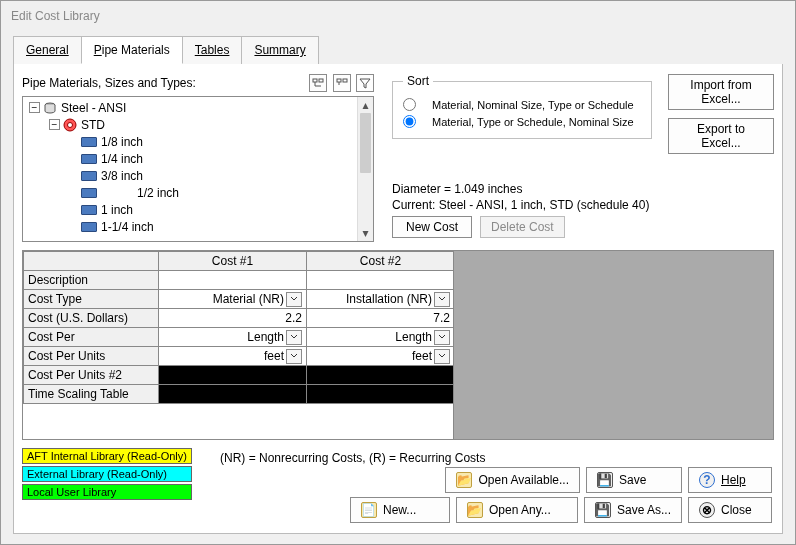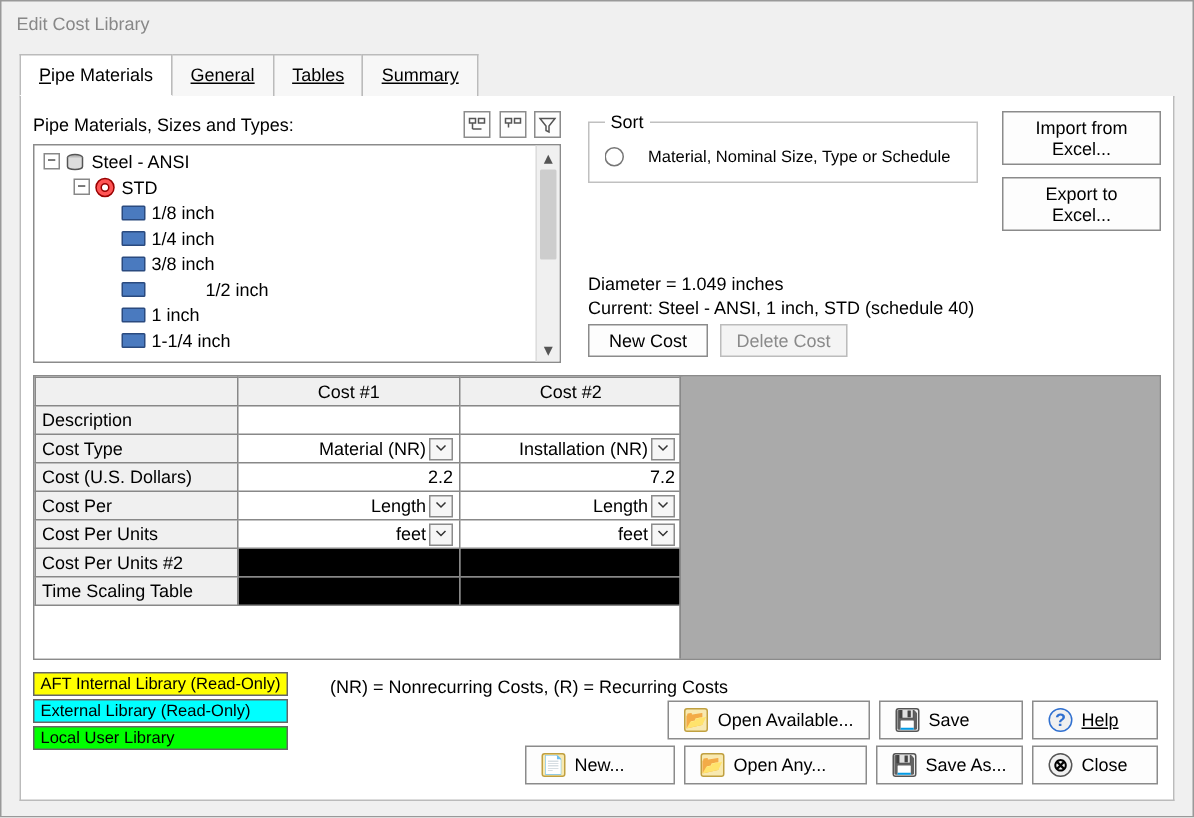--- a/index.html
+++ b/index.html
@@ -162,22 +162,22 @@
 </style>
 </head>
 <body>
 
 <div class="window">
   <div class="titlebar">
     <span>Edit Cost Library</span>
   </div>
   <div class="content">
     <div class="tabs">
+      <div class="tab"><span class="u">General</span></div>
       <div class="tab active"><span><span class="u">P</span>ipe Materials</span></div>
-      <div class="tab"><span class="u">General</span></div>
       <div class="tab"><span class="u">Tables</span></div>
       <div class="tab"><span class="u">Summary</span></div>
     </div>
     <div class="tabpage">
       <div class="toprow">
         <div class="leftcol">
           <div class="labelrow">
             <span>Pipe Materials, Sizes and Types:</span>
             <span>
               <span class="iconbtn">
@@ -267,20 +267,24 @@
           </div>
         </div>
         <div class="rightcol">
           <div class="righttop">
             <fieldset class="sort">
               <legend>Sort</legend>
               <label class="radio">
                 <input type="radio" name="sort" style="">
                 <span>Material, Nominal Size, Type or Schedule</span>
               </label>
+              <label class="radio">
+                <input type="radio" name="sort" checked="" style="">
+                <span>Material, Type or Schedule, Nominal Size</span>
+              </label>
             </fieldset>
             <div class="btns-right">
               <button class="btn wide">Import from Excel...</button>
               <button class="btn wide">Export to Excel...</button>
             </div>
           </div>
           <div class="diameter-block">
             <div class="diam">Diameter = 1.049 inches</div>
             <div class="diam">Current: Steel - ANSI, 1 inch, STD (schedule 40)</div>
             <div class="newdel">

